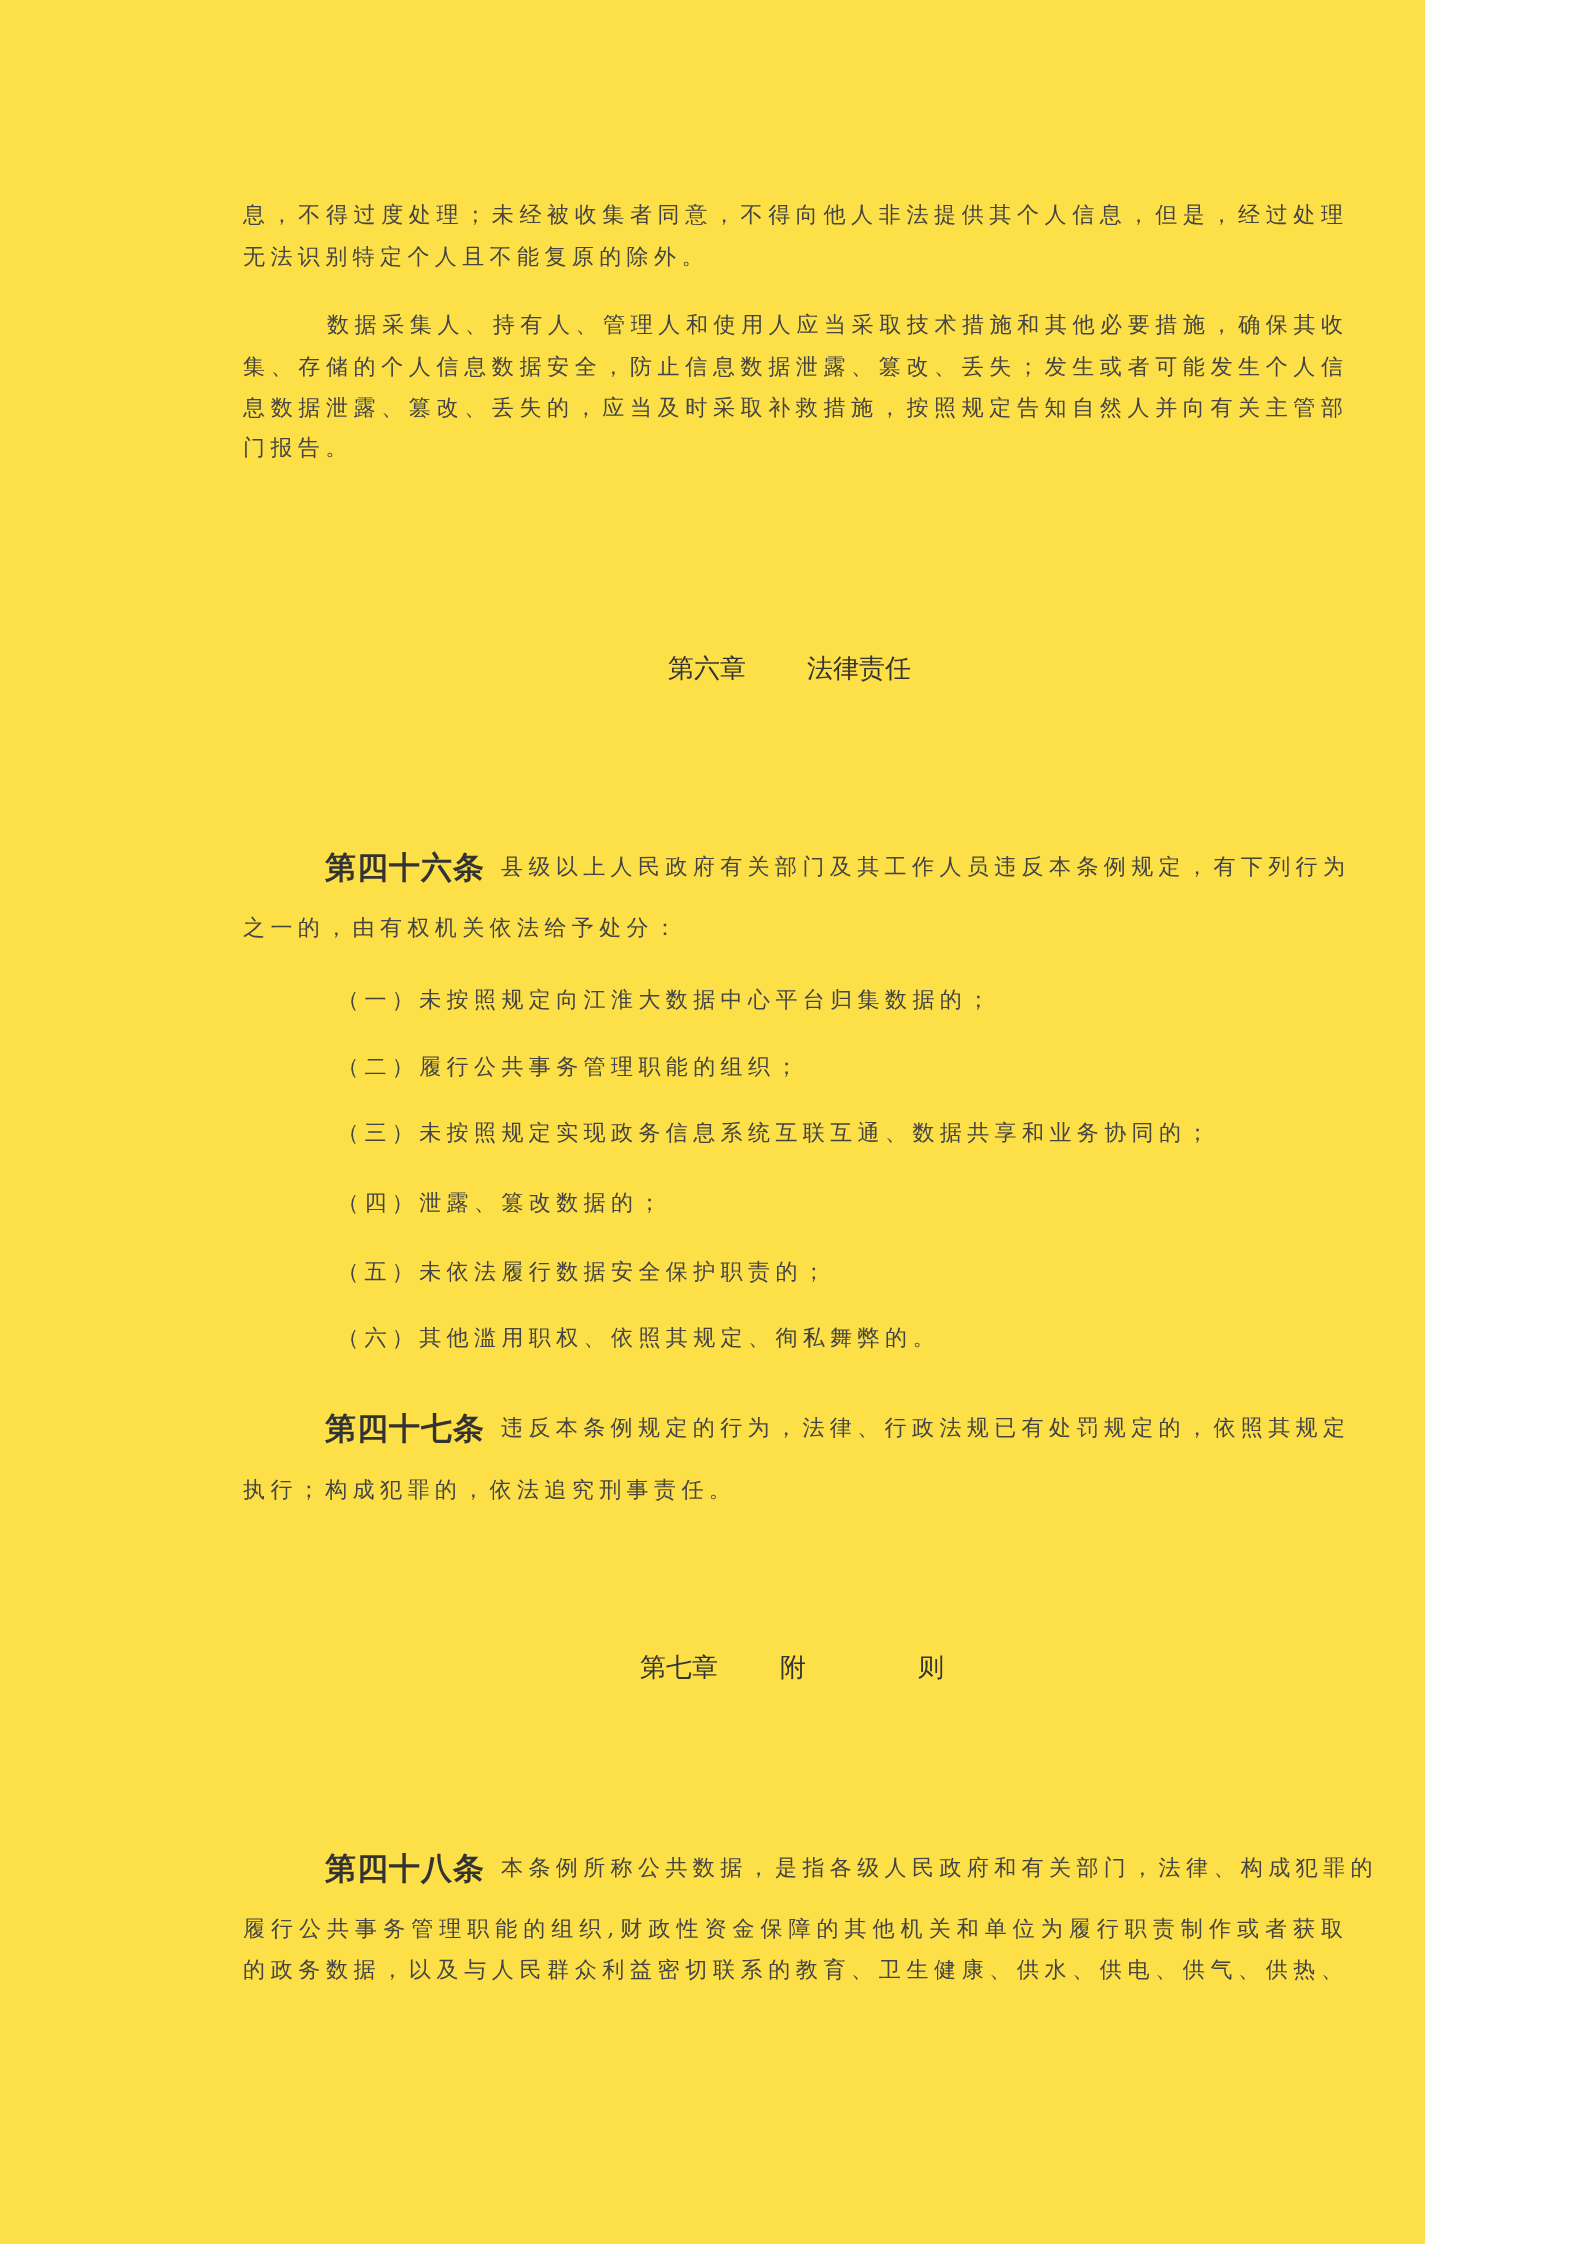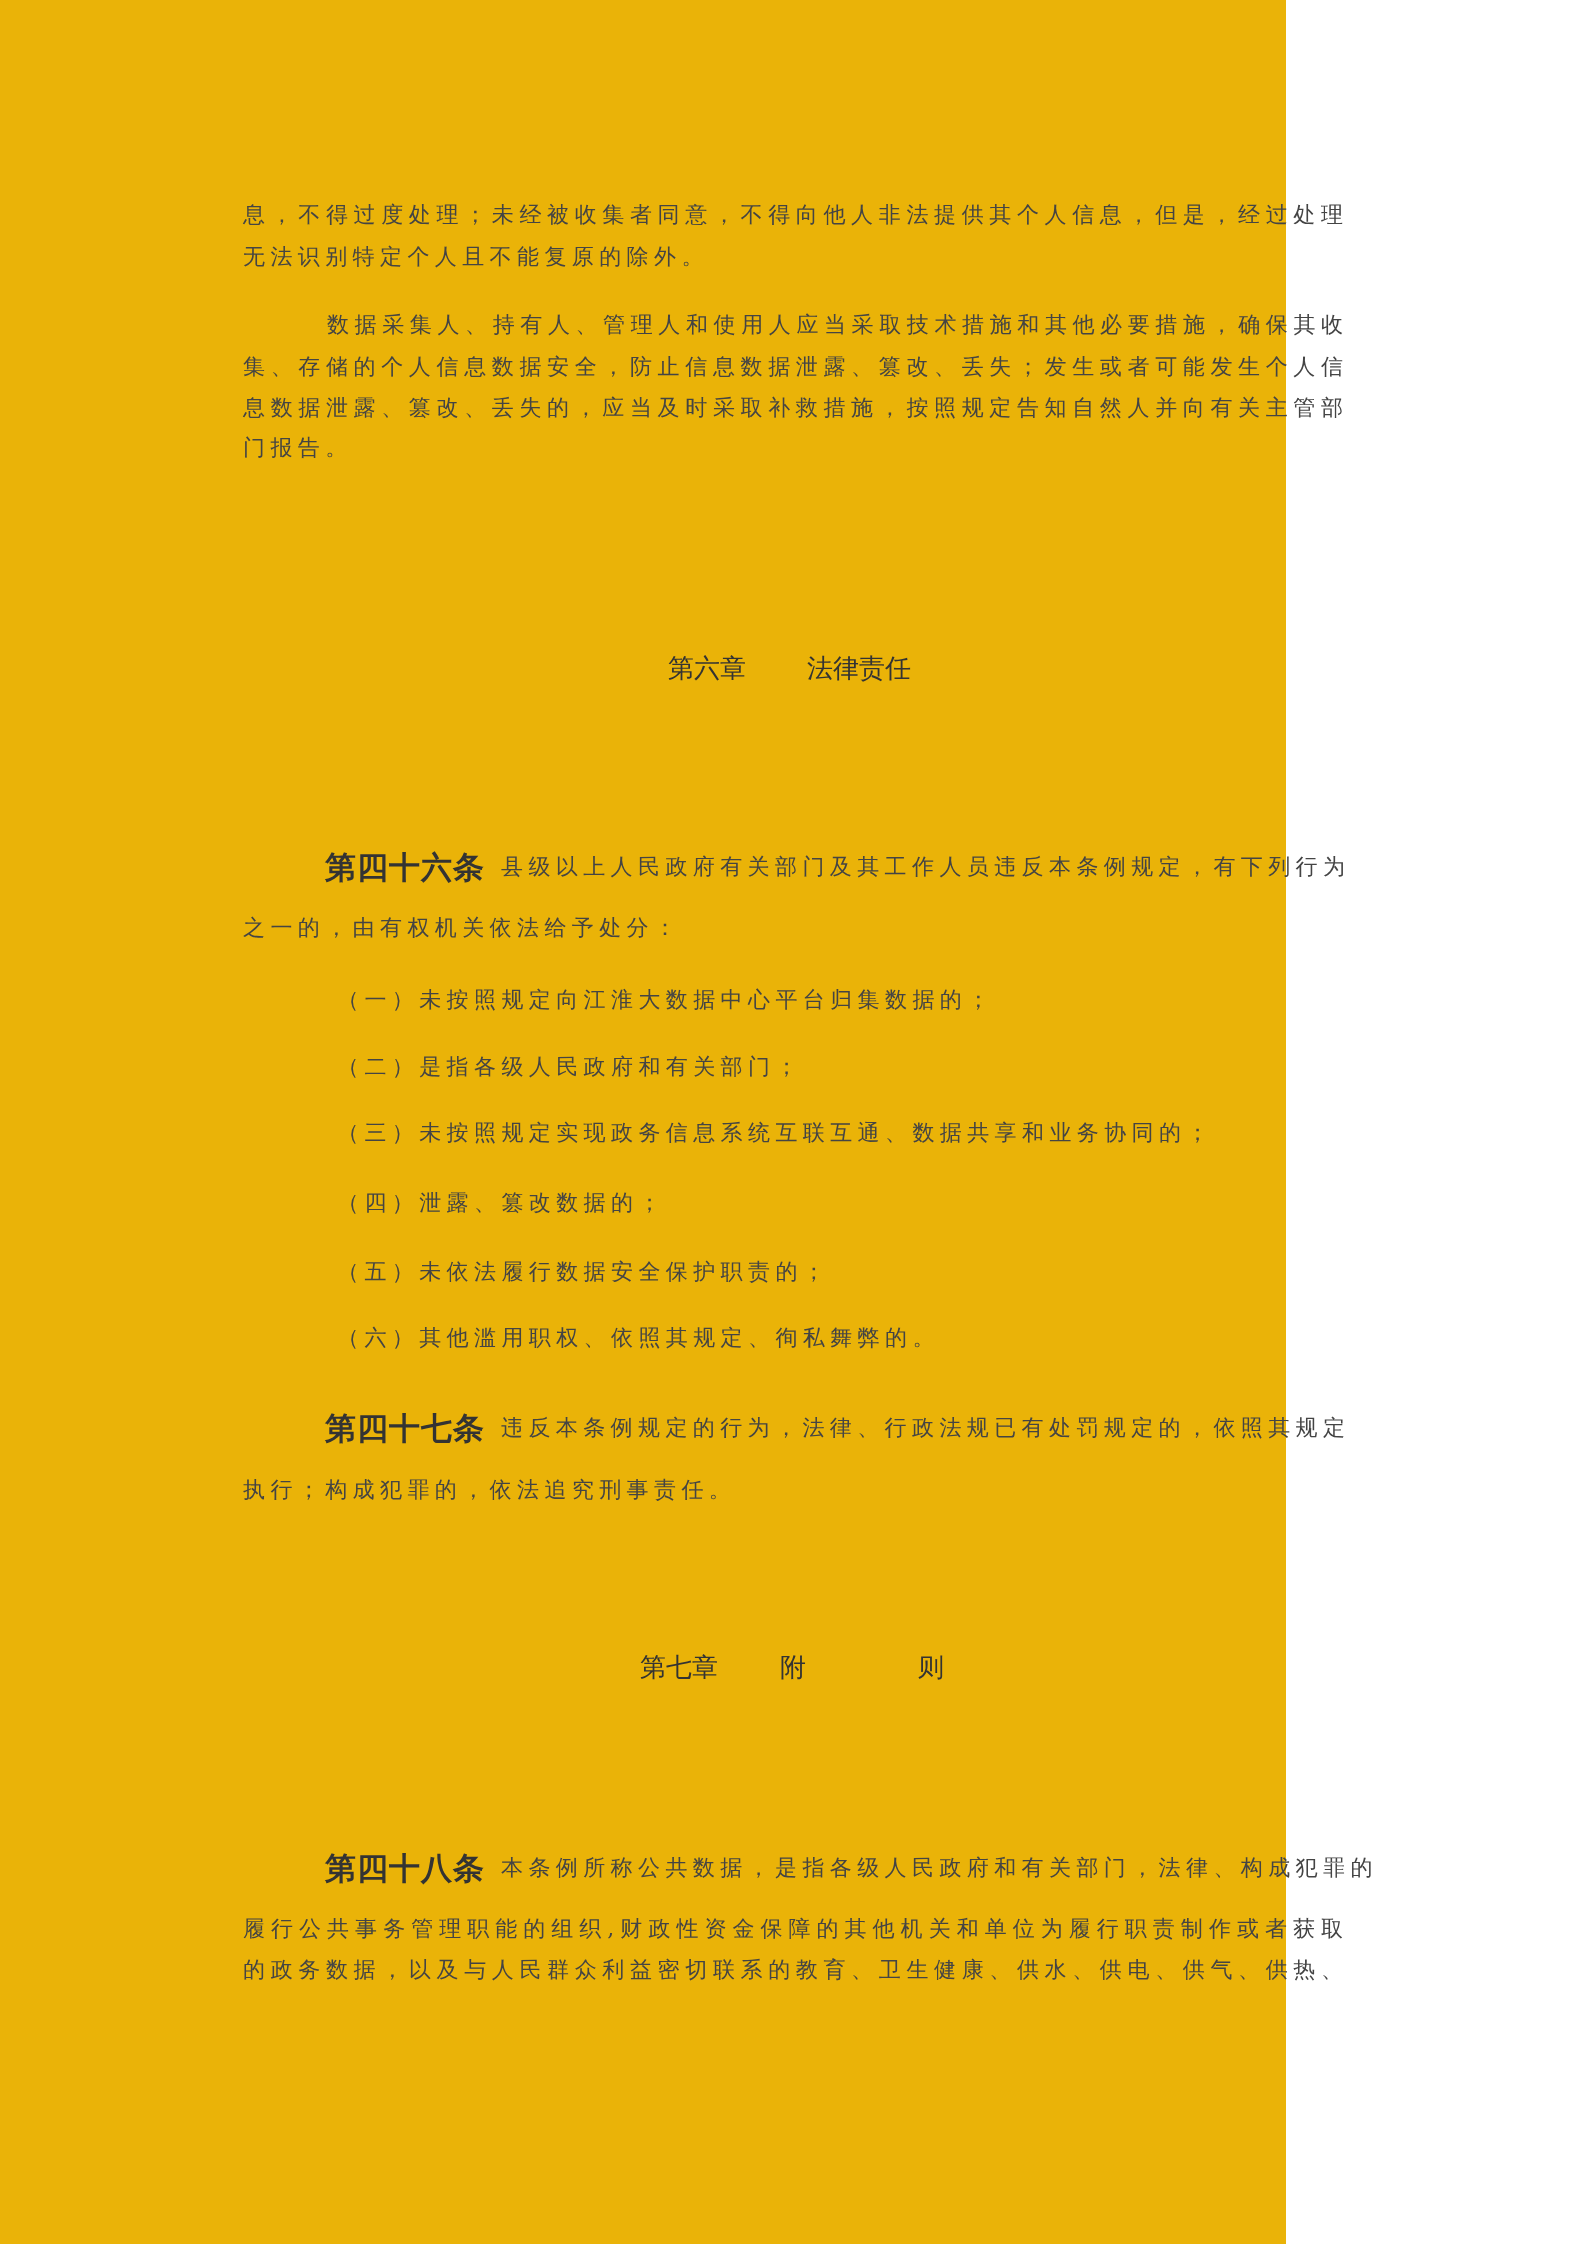--- a/index.html
+++ b/index.html
@@ -1,17 +1,17 @@
 <!DOCTYPE html>
 <html><head>
 <meta charset="utf-8">
 <style>
   html, body { margin: 0; padding: 0; background: #ffffff; }
   body { width: 1586px; height: 2244px; position: relative; overflow: hidden; color: #3a3a3a; }
-  .page { position: absolute; left: 0; top: 0; width: 1286px; height: 2244px; background: #eab308; }
+  .page { position: absolute; left: 0; top: 0; width: 1402px; height: 2244px; background: #fde047; padding-left: 23px; }
   .line {
     position: absolute; left: 243px; width: 1100px;
     font-family: "DejaVu Serif", "Liberation Serif", serif;
     font-size: 22px; line-height: 30px; height: 30px;
     letter-spacing: 5.4px; white-space: nowrap; color: #444;
   }
   .justify { text-align: justify; text-align-last: justify; letter-spacing: 0; }
   .indent { left: 327px; width: 1016px; }
   .item { left: 337px; width: auto; }
   .art-label {
@@ -42,21 +42,21 @@
   <div class="chapter" style="left:668px; top:651px;">第六章</div>
   <div class="chapter" style="left:807px; top:651px;">法律责任</div>
 
   <div class="line art-first" style="top:852px;">
     <span class="art-label">第四十六条</span>
     <span class="rest">县级以上人民政府有关部门及其工作人员违反本条例规定，有下列行为</span>
   </div>
   <div class="line" style="top:913px;">之一的，由有权机关依法给予处分：</div>
 
   <div class="line item" style="top:985px;">（一）未按照规定向江淮大数据中心平台归集数据的；</div>
-  <div class="line item" style="top:1052px;">（二）是指各级人民政府和有关部门；</div>
+  <div class="line item" style="top:1052px;">（二）履行公共事务管理职能的组织；</div>
   <div class="line item" style="top:1118px;">（三）未按照规定实现政务信息系统互联互通、数据共享和业务协同的；</div>
   <div class="line item" style="top:1188px;">（四）泄露、篡改数据的；</div>
   <div class="line item" style="top:1257px;">（五）未依法履行数据安全保护职责的；</div>
   <div class="line item" style="top:1323px;">（六）其他滥用职权、依照其规定、徇私舞弊的。</div>
 
   <div class="line art-first" style="top:1413px;">
     <span class="art-label">第四十七条</span>
     <span class="rest">违反本条例规定的行为，法律、行政法规已有处罚规定的，依照其规定</span>
   </div>
   <div class="line" style="top:1475px;">执行；构成犯罪的，依法追究刑事责任。</div>

